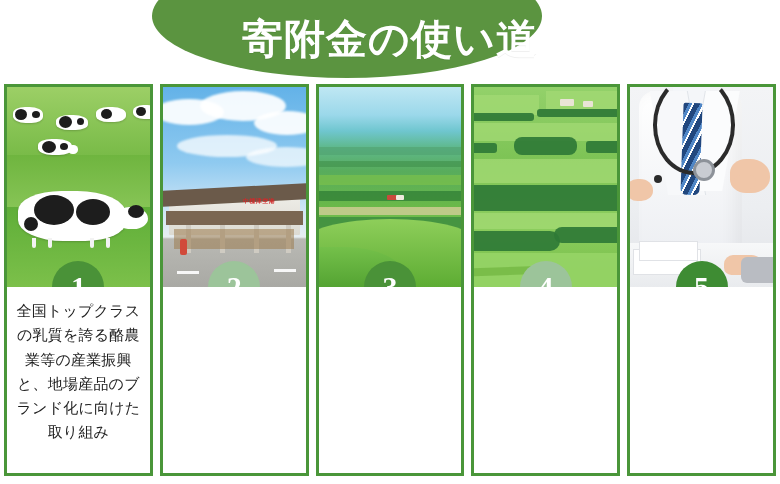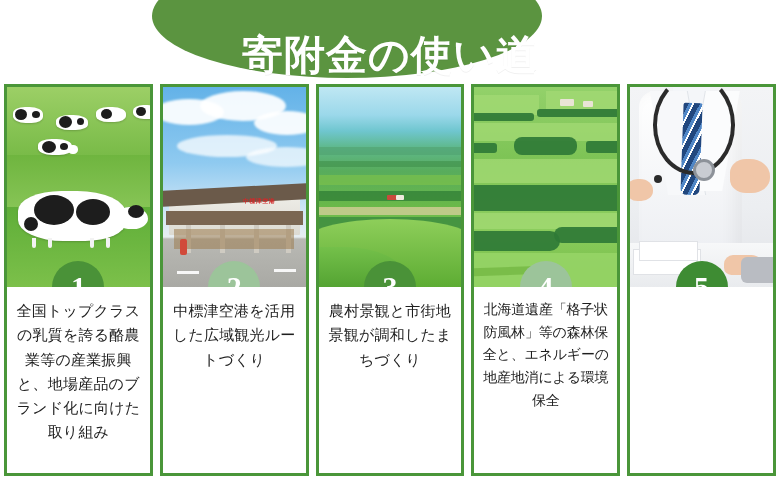--- a/index.html
+++ b/index.html
@@ -27,21 +27,21 @@
     top: -46px;
     width: 390px;
     height: 124px;
     background: #5b9440;
     border-radius: 50% / 50%;
     z-index: 1;
   }
   .title-row {
     position: absolute;
     left: 0;
-    top: 16px;
+    top: 0;
     width: 780px;
     height: 78px;
     display: flex;
     align-items: center;
     justify-content: center;
     z-index: 2;
     white-space: nowrap;
   }
   .title-main {
     color: #ffffff;
@@ -249,43 +249,37 @@
         <div class="pillar" style="left:64%;"></div>
         <div class="pillar" style="left:86%;"></div>
         <div style="position:absolute;left:8%;right:8%;top:71%;height:10%;background:#9c7b4f;opacity:.55;"></div>
         <div class="roadline" style="left:10%;width:22px;top:92%;"></div>
         <div class="roadline" style="left:46%;width:26px;top:94%;"></div>
         <div class="roadline" style="left:78%;width:22px;top:91%;"></div>
         <div style="position:absolute;left:12%;top:76%;width:7px;height:16px;background:#d14a3a;border-radius:2px;"></div>
       </div>
       <div class="badge" style="background:#9cc49a;">2</div>
     </div>
-    <div class="card-body">
-      <div class="card-text">中標津空港を活用した広域観光ルートづくり</div>
-    </div>
   </div>
 
   <div class="card">
     <div class="card-photo">
       <div class="scene sc3">
         <div class="strip" style="top:30%;background:#4f9e6e;opacity:.55;"></div>
         <div class="strip" style="top:37%;background:#3f8f4a;opacity:.6;height:3%;"></div>
         <div class="strip" style="top:44%;background:#7bc04b;opacity:.7;height:5%;"></div>
         <div class="strip" style="top:52%;background:#2f7d36;opacity:.75;height:5%;"></div>
         <div class="strip" style="top:60%;background:#d9cf9e;opacity:.75;height:4%;"></div>
         <div class="strip" style="top:65%;background:#3b8a3e;opacity:.8;height:7%;"></div>
         <div style="position:absolute;left:48%;top:54%;width:10px;height:5px;background:#c94a3c;border-radius:1px;"></div>
         <div style="position:absolute;left:54%;top:54%;width:8px;height:5px;background:#efeade;border-radius:1px;"></div>
         <div class="hill"></div>
         <div style="position:absolute;left:-10%;bottom:-4%;width:70%;height:24%;background:linear-gradient(#74c04a,#4e9e2e);border-radius:0 60% 0 0 / 0 60% 0 0;"></div>
       </div>
       <div class="badge" style="background:#4a9238;">3</div>
-    </div>
-    <div class="card-body">
-      <div class="card-text">農村景観と市街地景観が調和したまちづくり</div>
     </div>
   </div>
 
   <div class="card">
     <div class="card-photo">
       <div class="scene sc4">
         <div class="field" style="left:-5%;top:4%;width:50%;height:10%;"></div>
         <div class="field" style="left:50%;top:2%;width:55%;height:9%;"></div>
         <div class="forest" style="left:-6%;top:13%;width:48%;height:4%;"></div>
         <div class="forest" style="left:44%;top:11%;width:62%;height:4%;"></div>
@@ -298,23 +292,20 @@
         <div class="field" style="left:-5%;top:36%;width:110%;height:12%;"></div>
         <div class="forest" style="left:-8%;top:49%;width:120%;height:13%;border-radius:10px;"></div>
         <div class="field" style="left:-5%;top:63%;width:110%;height:8%;"></div>
         <div class="forest" style="left:-8%;top:72%;width:68%;height:10%;border-radius:10px;"></div>
         <div class="forest" style="left:56%;top:70%;width:56%;height:8%;border-radius:10px;"></div>
         <div class="field" style="left:-5%;top:83%;width:110%;height:18%;background:#96d466;opacity:.9;"></div>
         <div style="position:absolute;left:-6%;top:90%;width:60%;height:4%;background:#6fb43f;opacity:.7;transform:rotate(-2deg);"></div>
       </div>
       <div class="badge" style="background:#9cc49a;">4</div>
     </div>
-    <div class="card-body">
-      <div class="card-text tight">北海道遺産「格子状防風林」等の森林保全と、エネルギーの地産地消による環境保全</div>
-    </div>
   </div>
 
   <div class="card">
     <div class="card-photo">
       <div class="scene sc5">
         <div class="coat"></div>
         <div class="shirt"></div>
         <div class="lapelL"></div>
         <div class="lapelR"></div>
         <div class="tie"></div>

